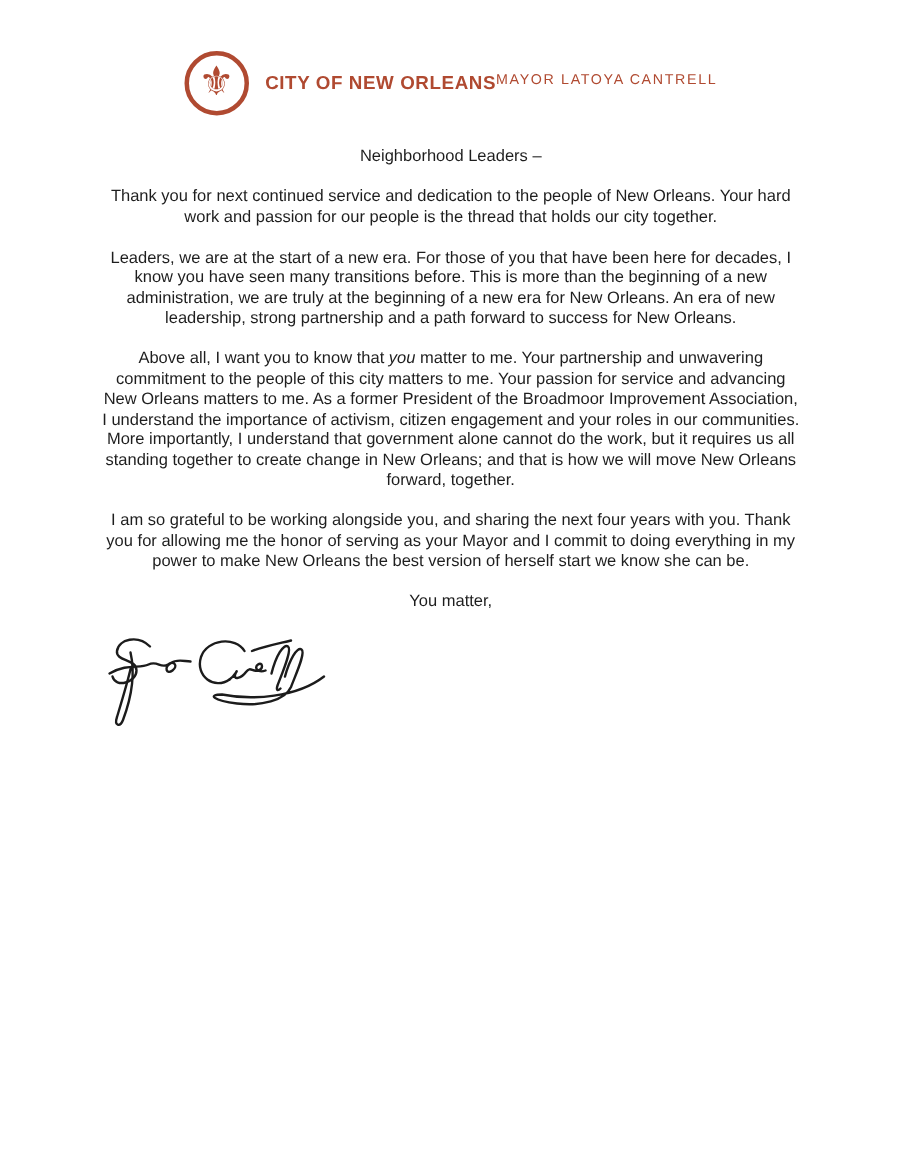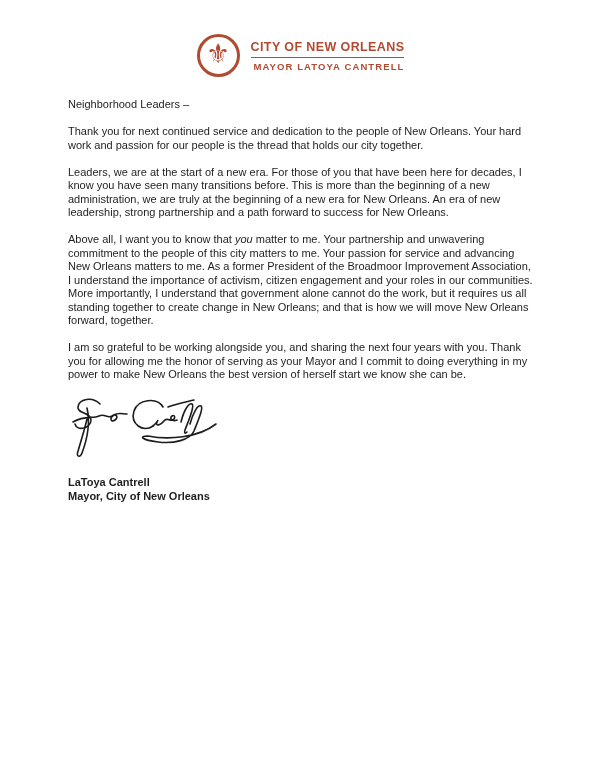--- a/index.html
+++ b/index.html
@@ -33,48 +33,49 @@
     align-items: center;
     justify-content: center;
     flex: 0 0 auto;
   }
   .seal .fleur {
     font-size: 27px;
     line-height: 1;
     color: #b04a31;
     transform: translateY(-1px);
   }
-  .wordmark { display: flex; flex-direction: column; align-items: flex-end; }
+  .wordmark { display: flex; flex-direction: row; }
   .org-name {
     font-weight: bold;
     font-size: 12.5px;
     letter-spacing: 0.4px;
     line-height: 15px;
     white-space: nowrap;
   }
   .wordmark-rule {
     border: 0;
     border-top: 1.5px solid #b04a31;
     margin: 2px 0 3px;
     width: 100%;
   }
   .org-subtitle {
-    font-weight: bold;
+    font-weight: normal;
     font-size: 9.5px;
     letter-spacing: 1.1px;
     line-height: 11px;
     white-space: nowrap;
   }
 
   
   .letter-body {
     font-size: 11px;
     line-height: 13.5px;
     color: #1e1e1e;
     width: 465px;
+    text-align: center;
   }
   .letter-body p { margin: 0 0 13.5px 0; }
   .letter-body em { }
 
   
   .signature-wrap { margin: 7px 0 9px -2px; height: 72px; }
   .signature-wrap svg { display: block; }
 
   .signer {
     font-weight: bold;
@@ -103,20 +104,21 @@
     <p class="salutation">Neighborhood Leaders –</p>
 
     <p>Thank you for next continued service and dedication to the people of New Orleans. Your hard work and passion for our people is the thread that holds our city together.</p>
 
     <p>Leaders, we are at the start of a new era. For those of you that have been here for decades, I know you have seen many transitions before. This is more than the beginning of a new administration, we are truly at the beginning of a new era for New Orleans. An era of new leadership, strong partnership and a path forward to success for New Orleans.</p>
 
     <p><span>Above all, I want you to know that </span><em>you</em><span> matter to me. Your partnership and unwavering commitment to the people of this city matters to me. Your passion for service and advancing New Orleans matters to me. As a former President of the Broadmoor Improvement Association, I understand the importance of activism, citizen engagement and your roles in our communities. More importantly, I understand that government alone cannot do the work, but it requires us all standing together to create change in New Orleans; and that is how we will move New Orleans forward, together.</span></p>
 
     <p>I am so grateful to be working alongside you, and sharing the next four years with you. Thank you for allowing me the honor of serving as your Mayor and I commit to doing everything in my power to make New Orleans the best version of herself start we know she can be.</p>
 
+    <p class="closing">You matter,</p>
 
     <div class="signature-wrap">
       <svg width="158" height="72" viewBox="0 0 158 72" fill="none" xmlns="http://www.w3.org/2000/svg">
         <g stroke="#1c1c1c" stroke-width="1.6" stroke-linecap="round" fill="none">
 
           <path d="M34 9 C26 1 13 4 12 12 C11 19 25 17 25 25 C25 33 11 37 9 29"></path>
 
           <path d="M21 13 C24 26 22 42 16 58 C14 63 10 62 12 56 C15 46 19 33 21 24"></path>
 
           <path d="M7 27 C19 20 27 24 33 21 C39 18 41 24 46 21 C50 18 53 22 49 25 C45 28 43 23 48 20 C52 17 57 19 61 19"></path>
@@ -127,19 +129,15 @@
 
           <path d="M102 12 C110 9 120 7 128 5"></path>
 
           <path d="M115 27 C118 15 123 7 126 9 C129 11 122 27 119 35 C118 38 119 39 121 37"></path>
 
           <path d="M124 29 C127 18 132 9 135 11 C138 13 131 28 128 36 C124 45 108 49 92 47 C76 45 72 41 82 41 C102 45 132 43 150 29"></path>
         </g>
       </svg>
     </div>
 
-    <div class="signer">
-      <div>LaToya Cantrell</div>
-      <div>Mayor, City of New Orleans</div>
-    </div>
   </main>
 
 </div>
 
 </body></html>

